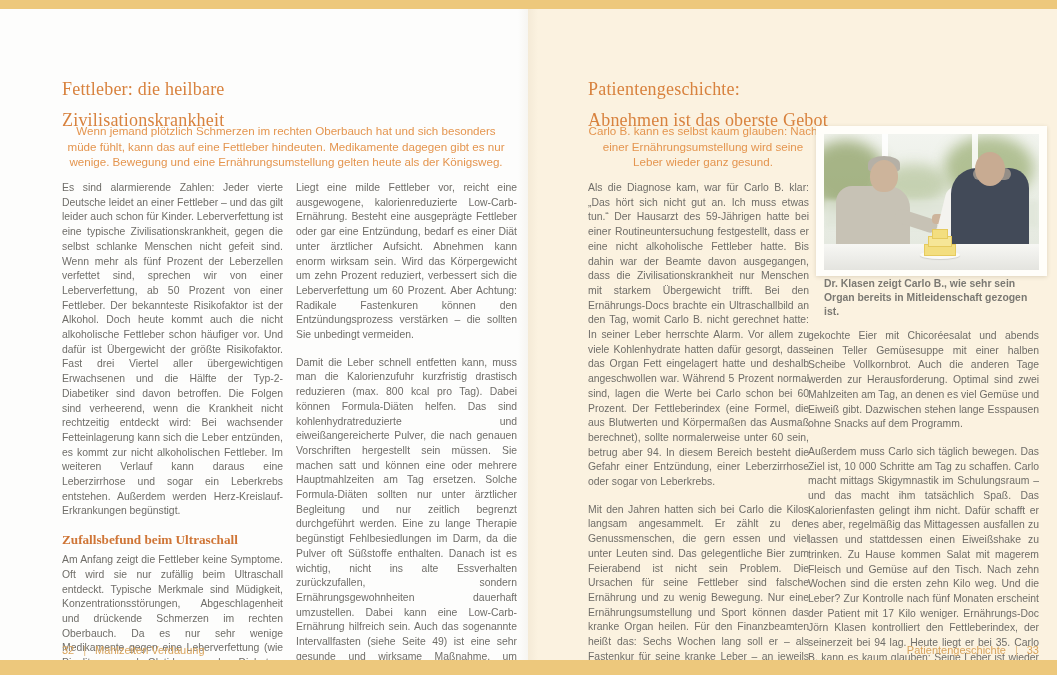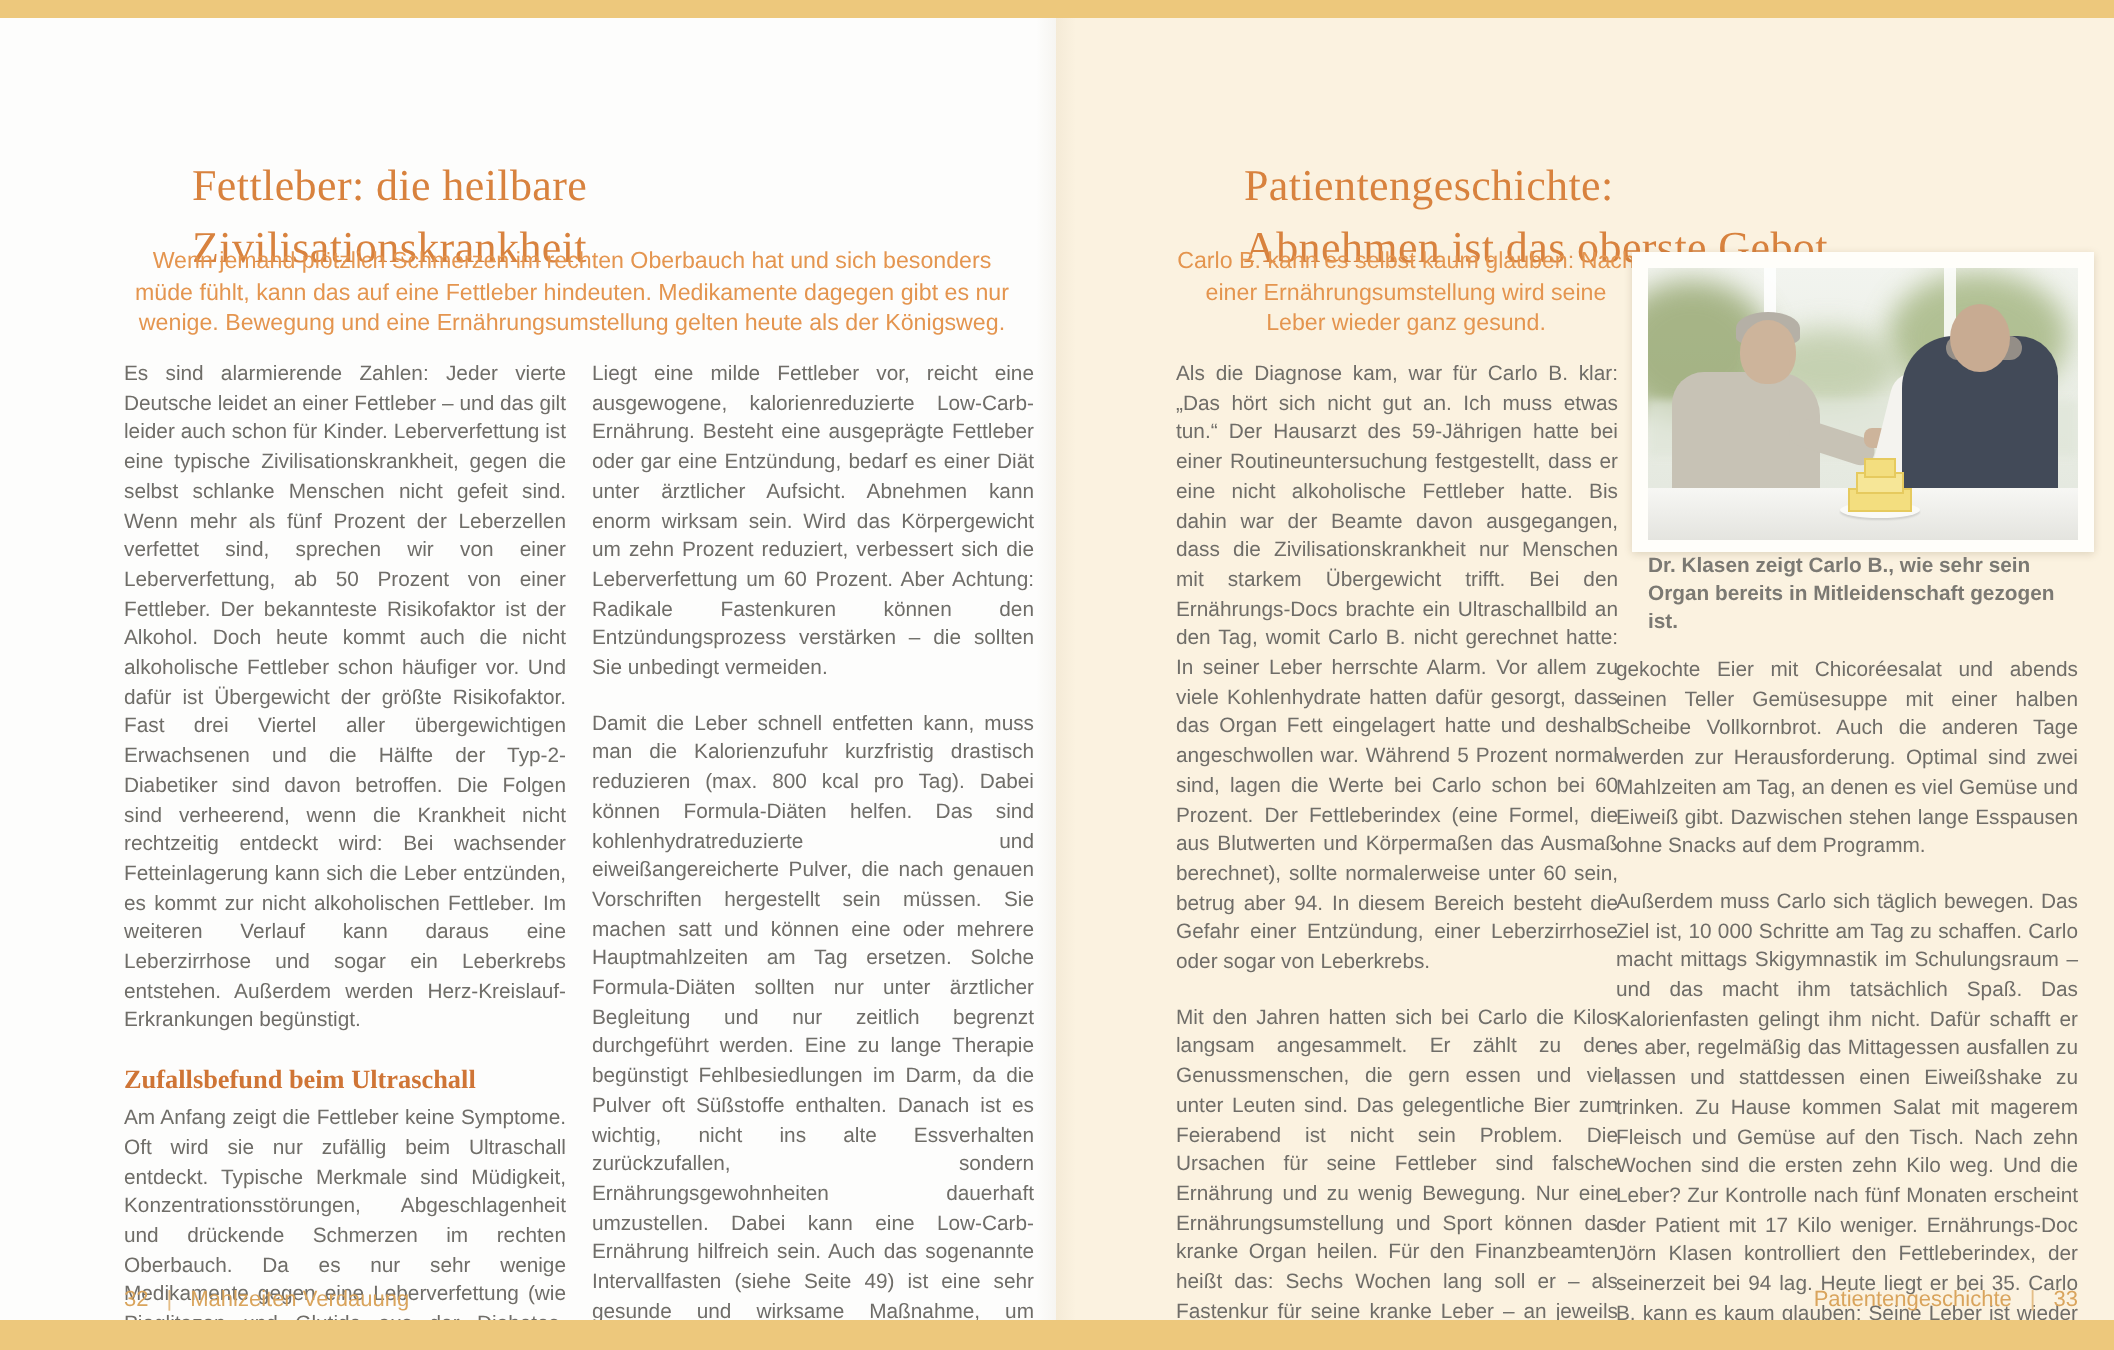--- a/index.html
+++ b/index.html
@@ -18,22 +18,22 @@
   }
   .edge-bar{
     position:absolute;left:0;width:1057px;background:#edc87c;z-index:5;
   }
   .edge-bar.top{top:0;height:9px;}
   .edge-bar.bottom{bottom:0;height:15px;}
 
   .page-title{
     position:absolute;
     font-family:"Liberation Serif", serif;
-    font-size:22px;line-height:31px;font-weight:400;
-    color:#d8823e;letter-spacing:0.2px;margin-left:34px;
+    font-size:18px;line-height:31px;font-weight:400;
+    color:#d8823e;letter-spacing:0.2px;
   }
   .page-title.left{left:62px;top:62px;}
   .page-title.right{left:588px;top:62px;}
 
   .intro{
     position:absolute;
     color:#e4954f;font-size:11.6px;line-height:15.6px;text-align:center;
   }
   .intro.left{left:62px;top:123px;width:448px;}
   .intro.right{left:588px;top:123px;width:230px;}

